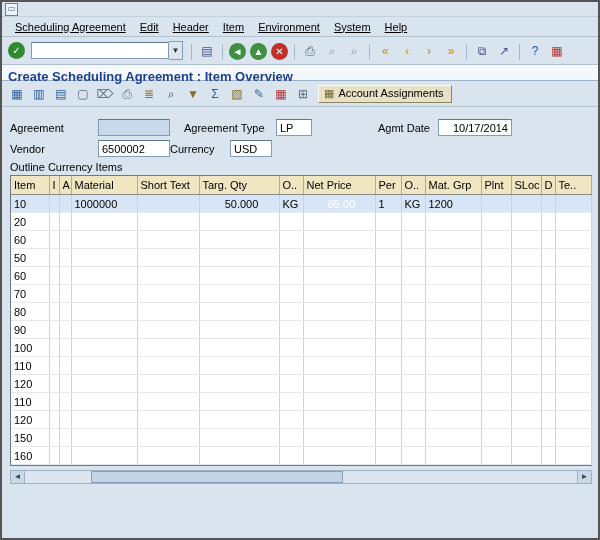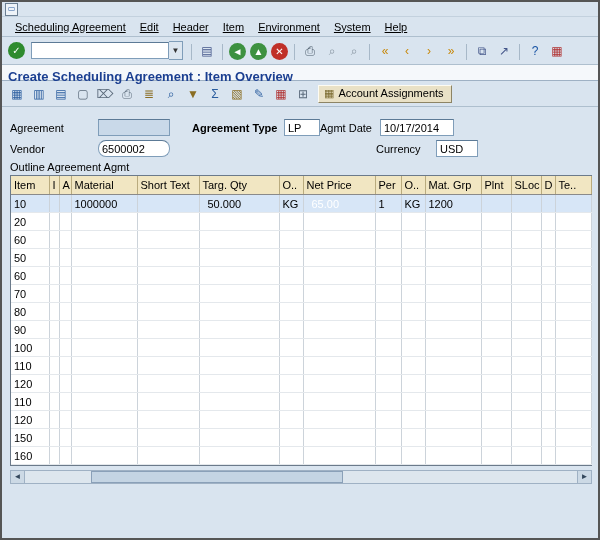--- a/index.html
+++ b/index.html
@@ -52,21 +52,21 @@
   table.items{border-collapse:collapse;table-layout:fixed;width:580px;font-size:11px;}
   table.items th{
     background:#f1e6c2;border-right:1px solid #b9ab7e;border-bottom:1px solid #8a8a8a;
     font-weight:normal;text-align:left;padding:2px 3px;height:14px;overflow:hidden;white-space:nowrap;
   }
   table.items td{
     border-right:1px solid #ccd3da;border-bottom:1px solid #e4e8ec;
     height:17px;padding:0 3px;overflow:hidden;white-space:nowrap;background:#fff;
   }
   table.items tr.selected td{background:#d7e6f7;}
-  table.items td.right{text-align:left;padding-left:8px;}
+  table.items td.right{text-align:center;padding-left:8px;}
   table.items td.focus-cell{background:#0b2e67;color:#fff;}
   .hscroll{margin:4px 8px 0 8px;height:14px;box-sizing:border-box;background:#dde6ee;
     border:1px solid #9fb1c4;display:flex;align-items:stretch;width:582px;}
   .sb-arrow{width:13px;background:#ccd9e5;border-right:1px solid #9fb1c4;font-size:8px;
     line-height:12px;text-align:center;color:#33475c;}
   .sb-arrow.rightA{border-right:none;border-left:1px solid #9fb1c4;}
   .sb-track{flex:1;position:relative;}
   .sb-thumb{position:absolute;left:66px;top:0;width:252px;height:12px;background:#c4d4e3;
     border:1px solid #8aa0b8;box-sizing:border-box;}
 </style>
@@ -107,34 +107,34 @@
       <span>Account Assignments</span>
     </span>
   </div>
 
   <div class="gap-strip"></div>
 
   <div class="form-area">
     <div class="form-row">
       <span class="flabel" style="width:88px;">Agreement</span>
       <span class="ffield shaded" style="width:64px;"></span>
-      <span class="flabel" style="width:92px;margin-left:22px;font-weight:bold;">Agreement Type</span>
+      <span class="flabel" style="width:92px;margin-left:14px;">Agreement Type</span>
       <input class="ffield" style="width: 28px;" value="LP">
-      <span class="flabel" style="width:60px;">Agmt Date</span>
-      <input class="ffield" style="width: 66px;" value="10/17/2014">
+      <span class="flabel" style="width:60px;margin-left:66px;">Agmt Date</span>
+      <input class="ffield" style="width: 66px; text-align: right;" value="10/17/2014">
     </div>
     <div class="form-row">
       <span class="flabel" style="width:88px;">Vendor</span>
-      <input class="ffield" style="width: 64px; border-radius: 8px;" value="6500002">
-      <span class="flabel" style="width:60px;margin-left:206px;">Currency</span>
+      <input class="ffield" style="width: 64px;" value="6500002">
+      <span class="flabel" style="width:60px;">Currency</span>
       <input class="ffield" style="width: 34px;" value="USD">
     </div>
   </div>
 
-  <div class="section-label">Outline Agreement Agmt</div>
+  <div class="section-label">Outline Currency Items</div>
 
   <div class="table-wrap">
     <table class="items">
         <colgroup>
           <col style="width: 38px;">
           <col style="width: 10px;">
           <col style="width: 12px;">
           <col style="width: 66px;">
           <col style="width: 62px;">
           <col style="width: 80px;">

